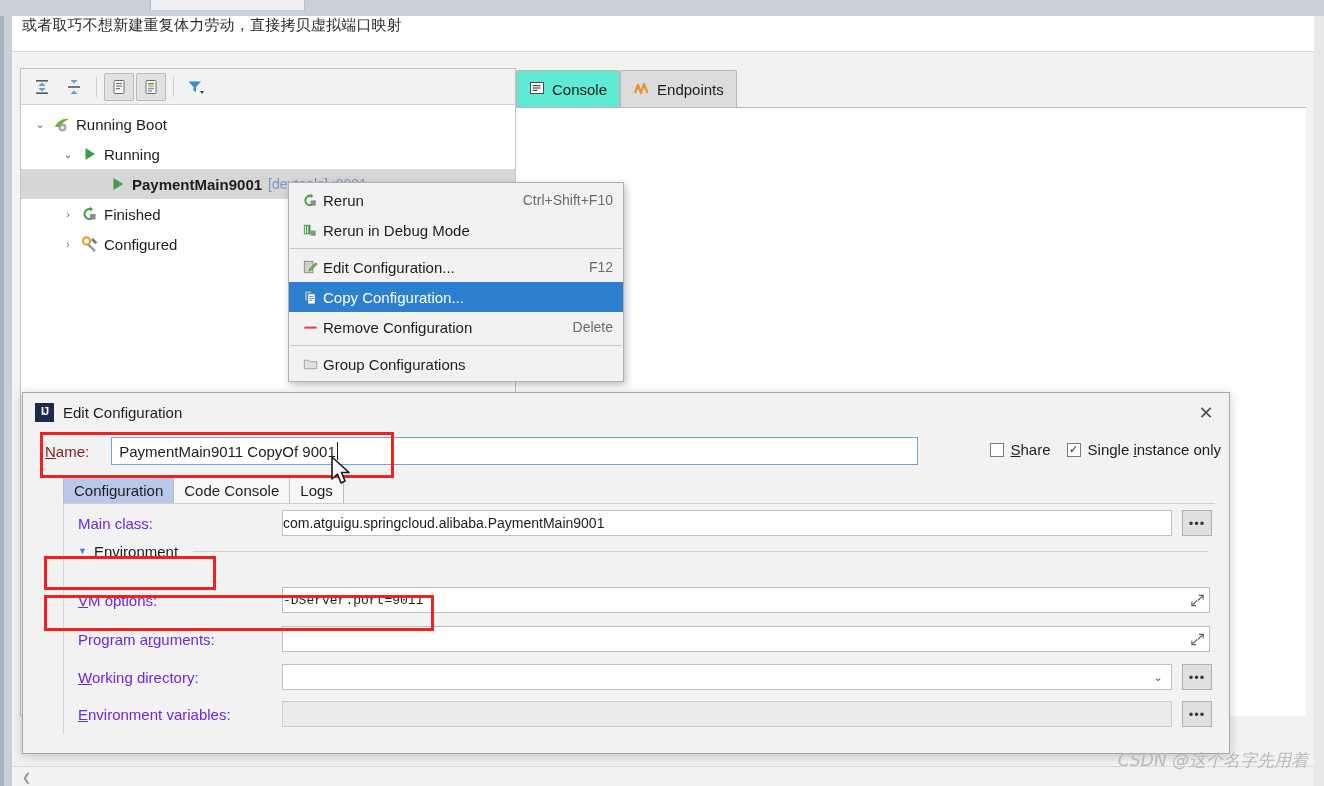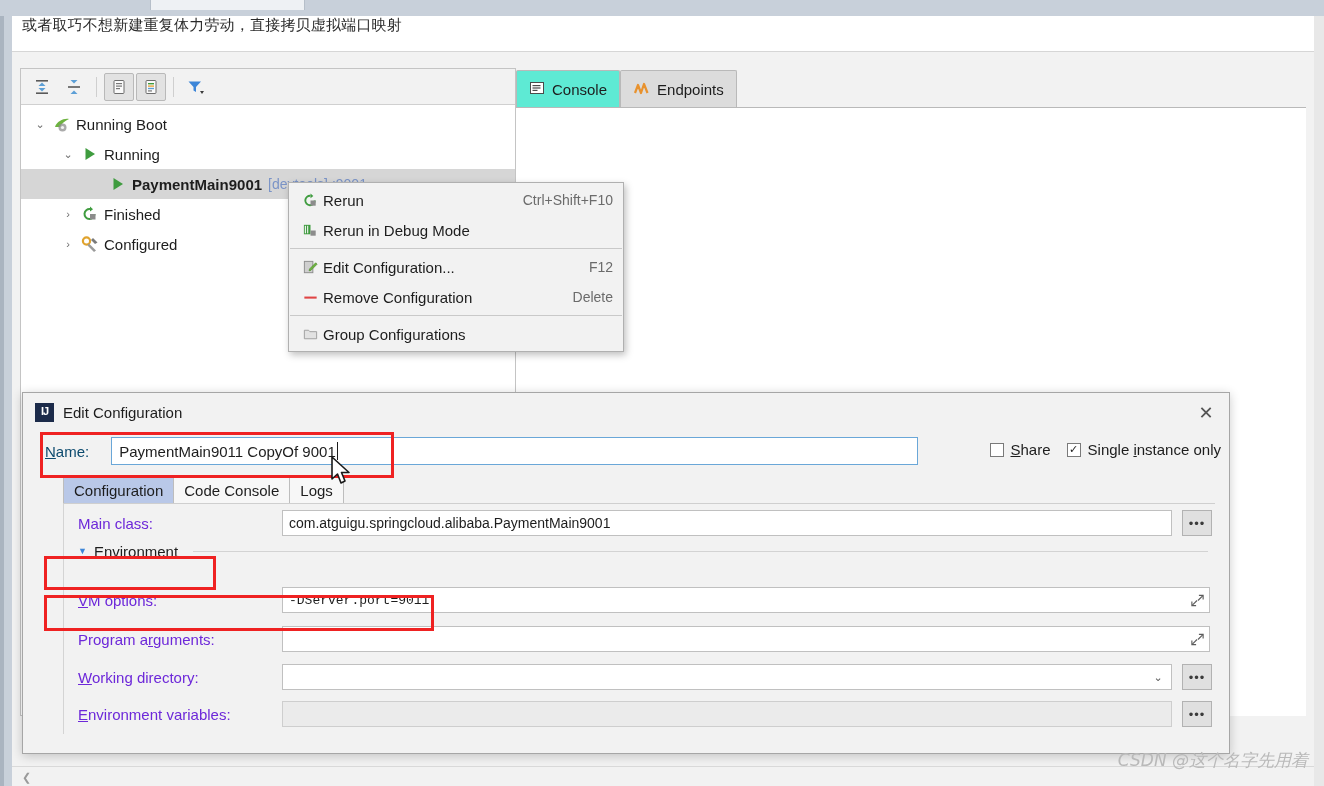--- a/index.html
+++ b/index.html
@@ -146,21 +146,21 @@
     width: 19px; height: 19px; background: #1c2b4a; color: #fff;
     font-size: 11px; font-weight: bold; display: flex;
     align-items: center; justify-content: center; letter-spacing: -1px;
     border-bottom: 3px solid #1c2b4a;
   }
 
   .name-row {
     position: absolute; left: 22px; top: 44px; width: 1170px; height: 28px;
     display: flex; align-items: center;
   }
-  .lbl { font-size: 15px; color: #0c4a6e; }
+  .lbl { font-size: 15px; color: #7f1d1d; }
   .lbl u { text-decoration: underline; }
   .name-input {
     margin-left: 22px; width: 807px; height: 28px;
     background: #ffffff; border: 1px solid #6aa7d8;
     font-size: 15px; color: #1d1d1d; display: flex; align-items: center;
     padding-left: 7px; position: relative;
   }
   .caret {
     display: inline-block; width: 1px; height: 18px; background: #1d1d1d;
     margin-left: 1px;
@@ -190,21 +190,21 @@
 
   .form {
     position: absolute; left: 40px; top: 111px; width: 1152px; height: 230px;
     background: #f2f2f2; border-left: 1px solid #d4d4d4;
   }
   .frow { position: absolute; left: 0; height: 26px; display: flex; align-items: center; }
   .frow .flabel { position: absolute; left: 14px; font-size: 15px; color: #6d28d9; white-space: nowrap; }
   .finput {
     position: absolute; height: 26px; background: #ffffff;
     border: 1px solid #c0c0c0; font-size: 14px; color: #1d1d1d;
-    display: flex; align-items: center; padding-left: 6px;
+    display: flex; align-items: center; 
   }
   .finput.mono { font-family: "Liberation Mono", monospace; font-size: 13px; }
   .finput.disabled { background: #ebebeb; border-color: #cecece; }
   .browse-btn {
     position: absolute; width: 30px; height: 26px; background: #e0e0e0;
     border: 1px solid #b2b2b2; display: flex; align-items: center; justify-content: center;
     color: #3b3b3b; font-size: 13px; letter-spacing: 1px;
   }
   .expand-ic {
     position: absolute; width: 22px; height: 24px;
@@ -427,20 +427,33 @@
     <div class="ctxitem">
       <div class="ctxicon">
         <svg width="17" height="17" viewBox="0 0 18 18">
           <rect x="2.5" y="2.5" width="9" height="12" fill="#cfcfcf" stroke="#8c8c8c"></rect>
           <path d="M14.5 4 L16 5.5 L9.5 12 L7.5 12.5 L8 10.5 Z" fill="#6db33f" stroke="#4f8a2c" stroke-width=".7"></path>
         </svg>
       </div>
       <div class="ctxlabel">Edit Configuration...</div>
       <div class="ctxkey">F12</div>
     </div>
+    <div class="ctxitem sel">
+      <div class="ctxicon">
+        <svg width="17" height="17" viewBox="0 0 18 18">
+          <rect x="2.5" y="2" width="8" height="11" fill="#7fb3e0" stroke="#3b6f9e"></rect>
+          <rect x="6" y="5" width="8" height="11" fill="#ffffff" stroke="#3b6f9e"></rect>
+          <rect x="7.5" y="7.5" width="5" height="1" fill="#6b8ea8"></rect>
+          <rect x="7.5" y="9.5" width="5" height="1" fill="#6b8ea8"></rect>
+          <rect x="7.5" y="11.5" width="3.5" height="1" fill="#6b8ea8"></rect>
+        </svg>
+      </div>
+      <div class="ctxlabel">Copy Configuration...</div>
+      <div class="ctxkey"></div>
+    </div>
     <div class="ctxitem">
       <div class="ctxicon">
         <svg width="17" height="17" viewBox="0 0 18 18">
             <rect x="2.5" y="8" width="13" height="2.2" fill="#e04444"></rect>
           </svg>
       </div>
       <div class="ctxlabel">Remove Configuration</div>
       <div class="ctxkey">Delete</div>
     </div>
     <div class="ctxsep"></div>

